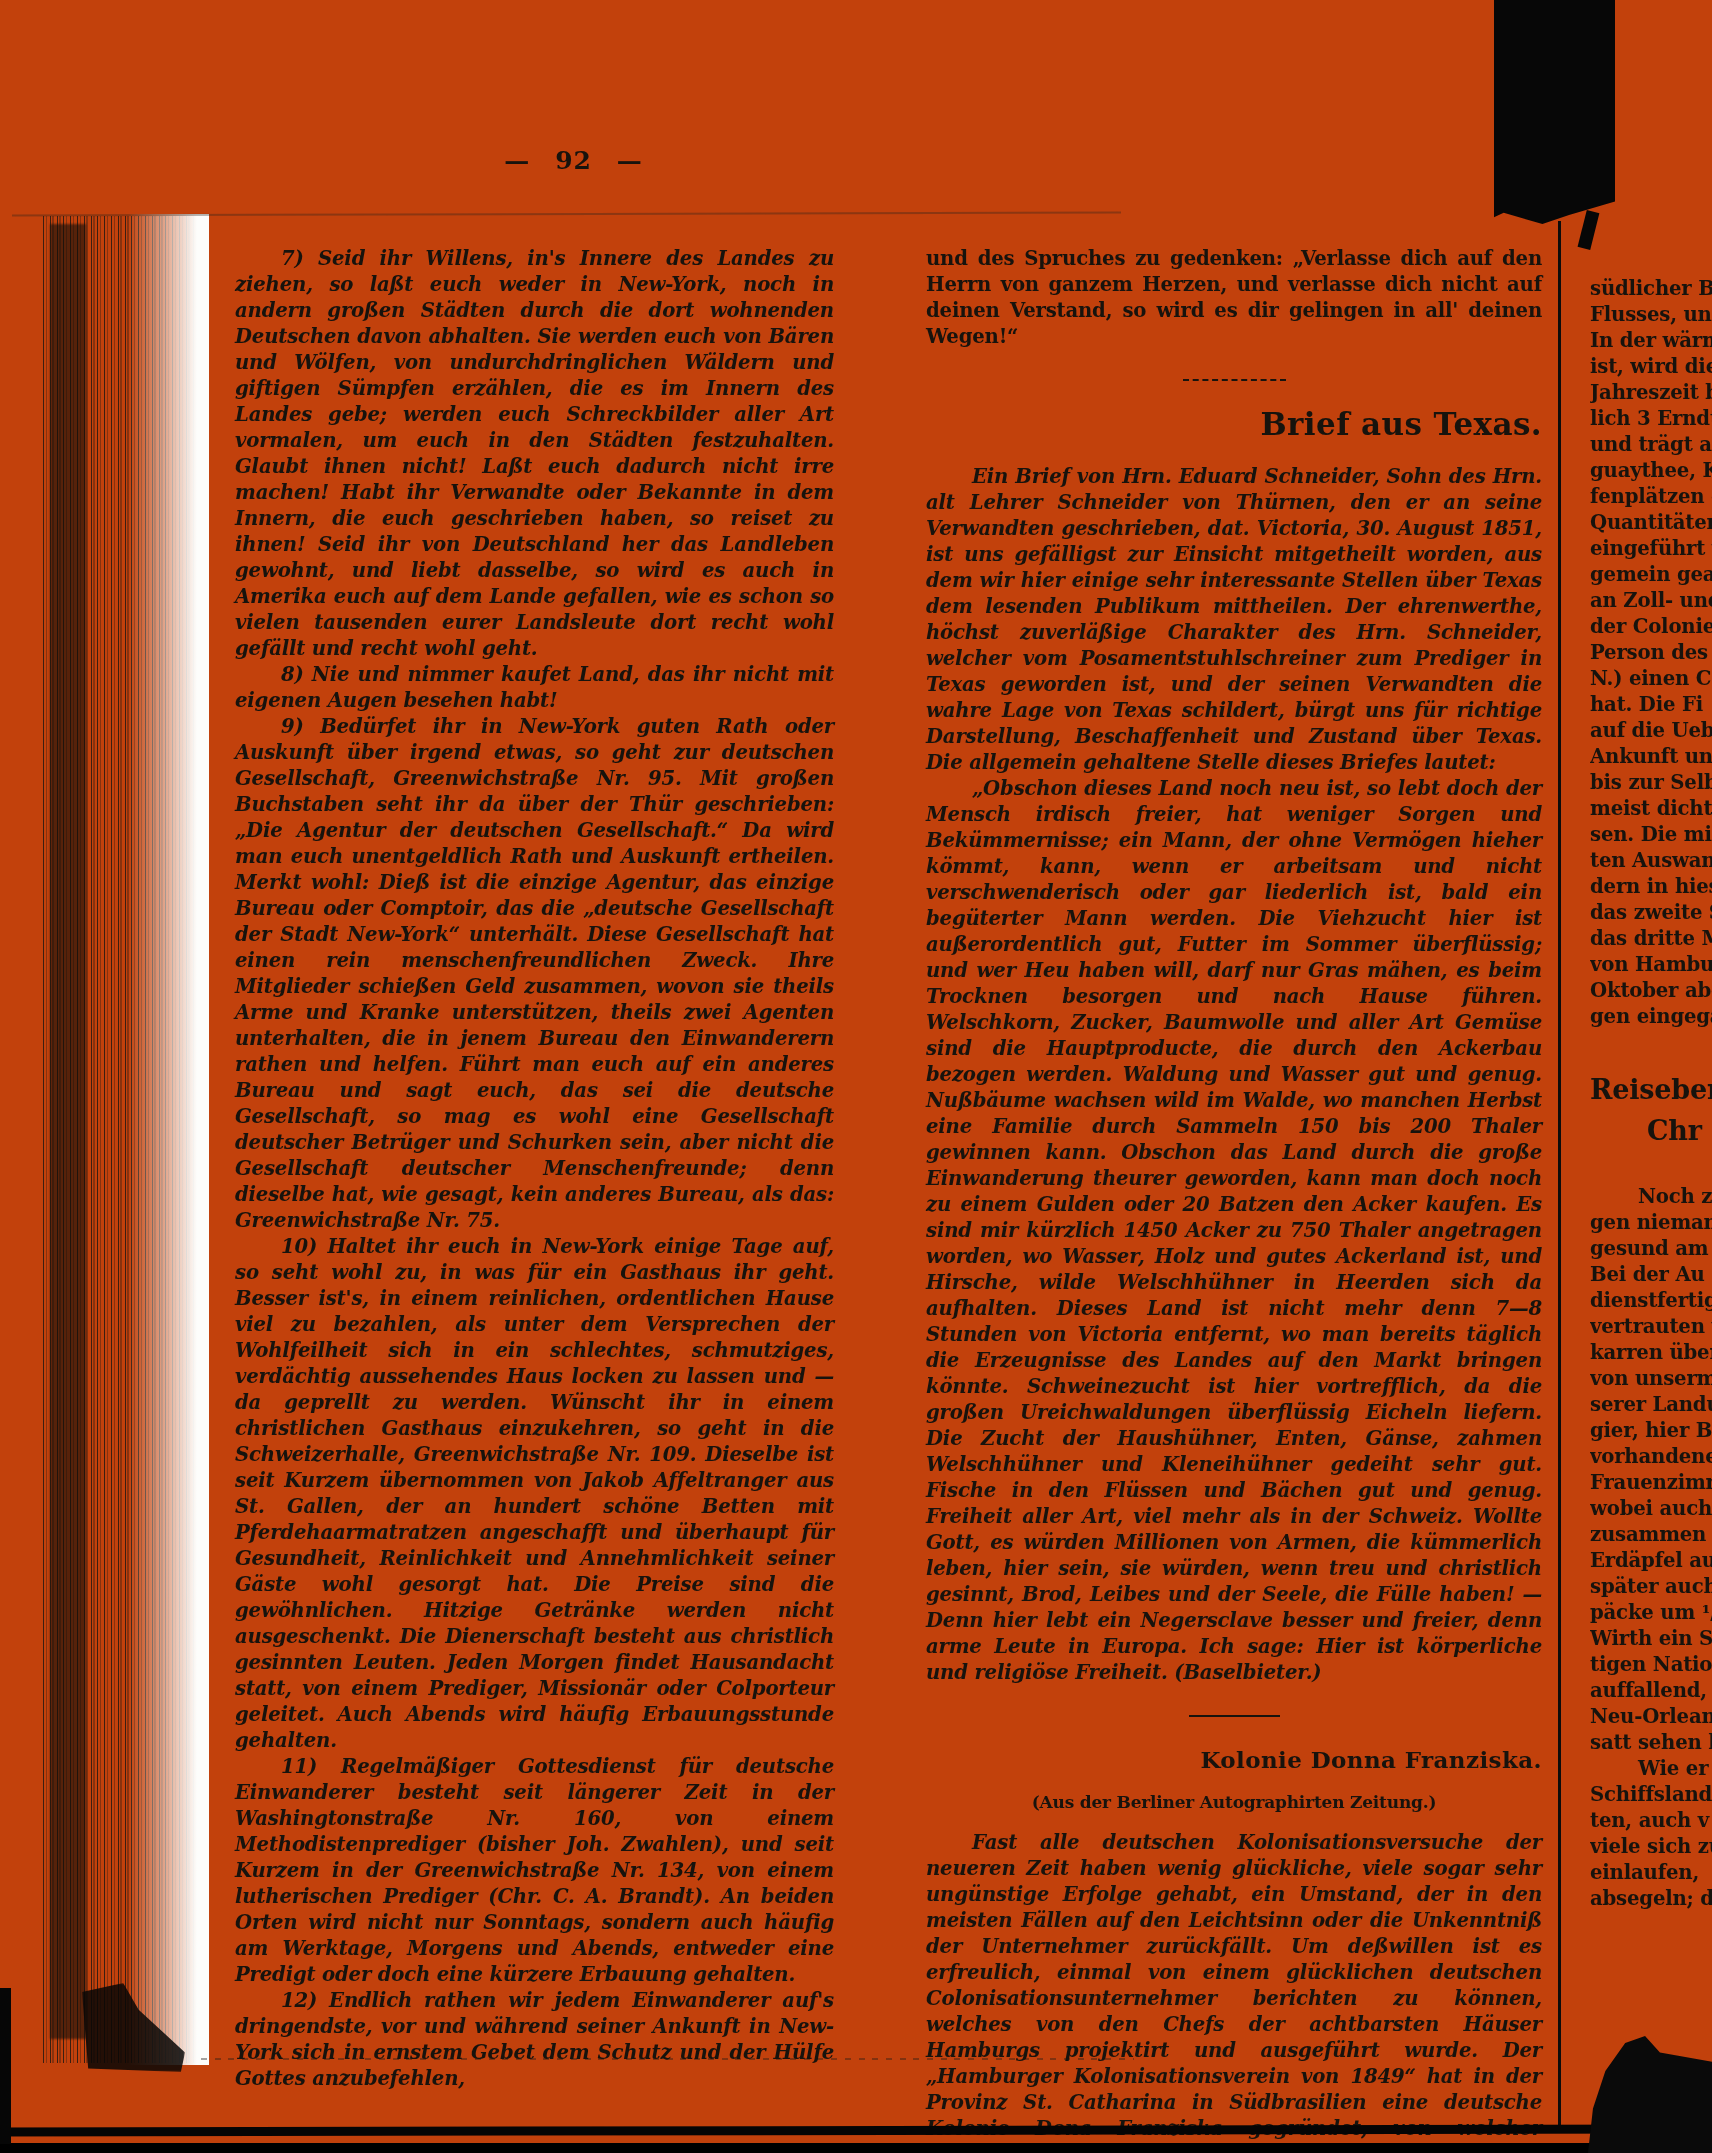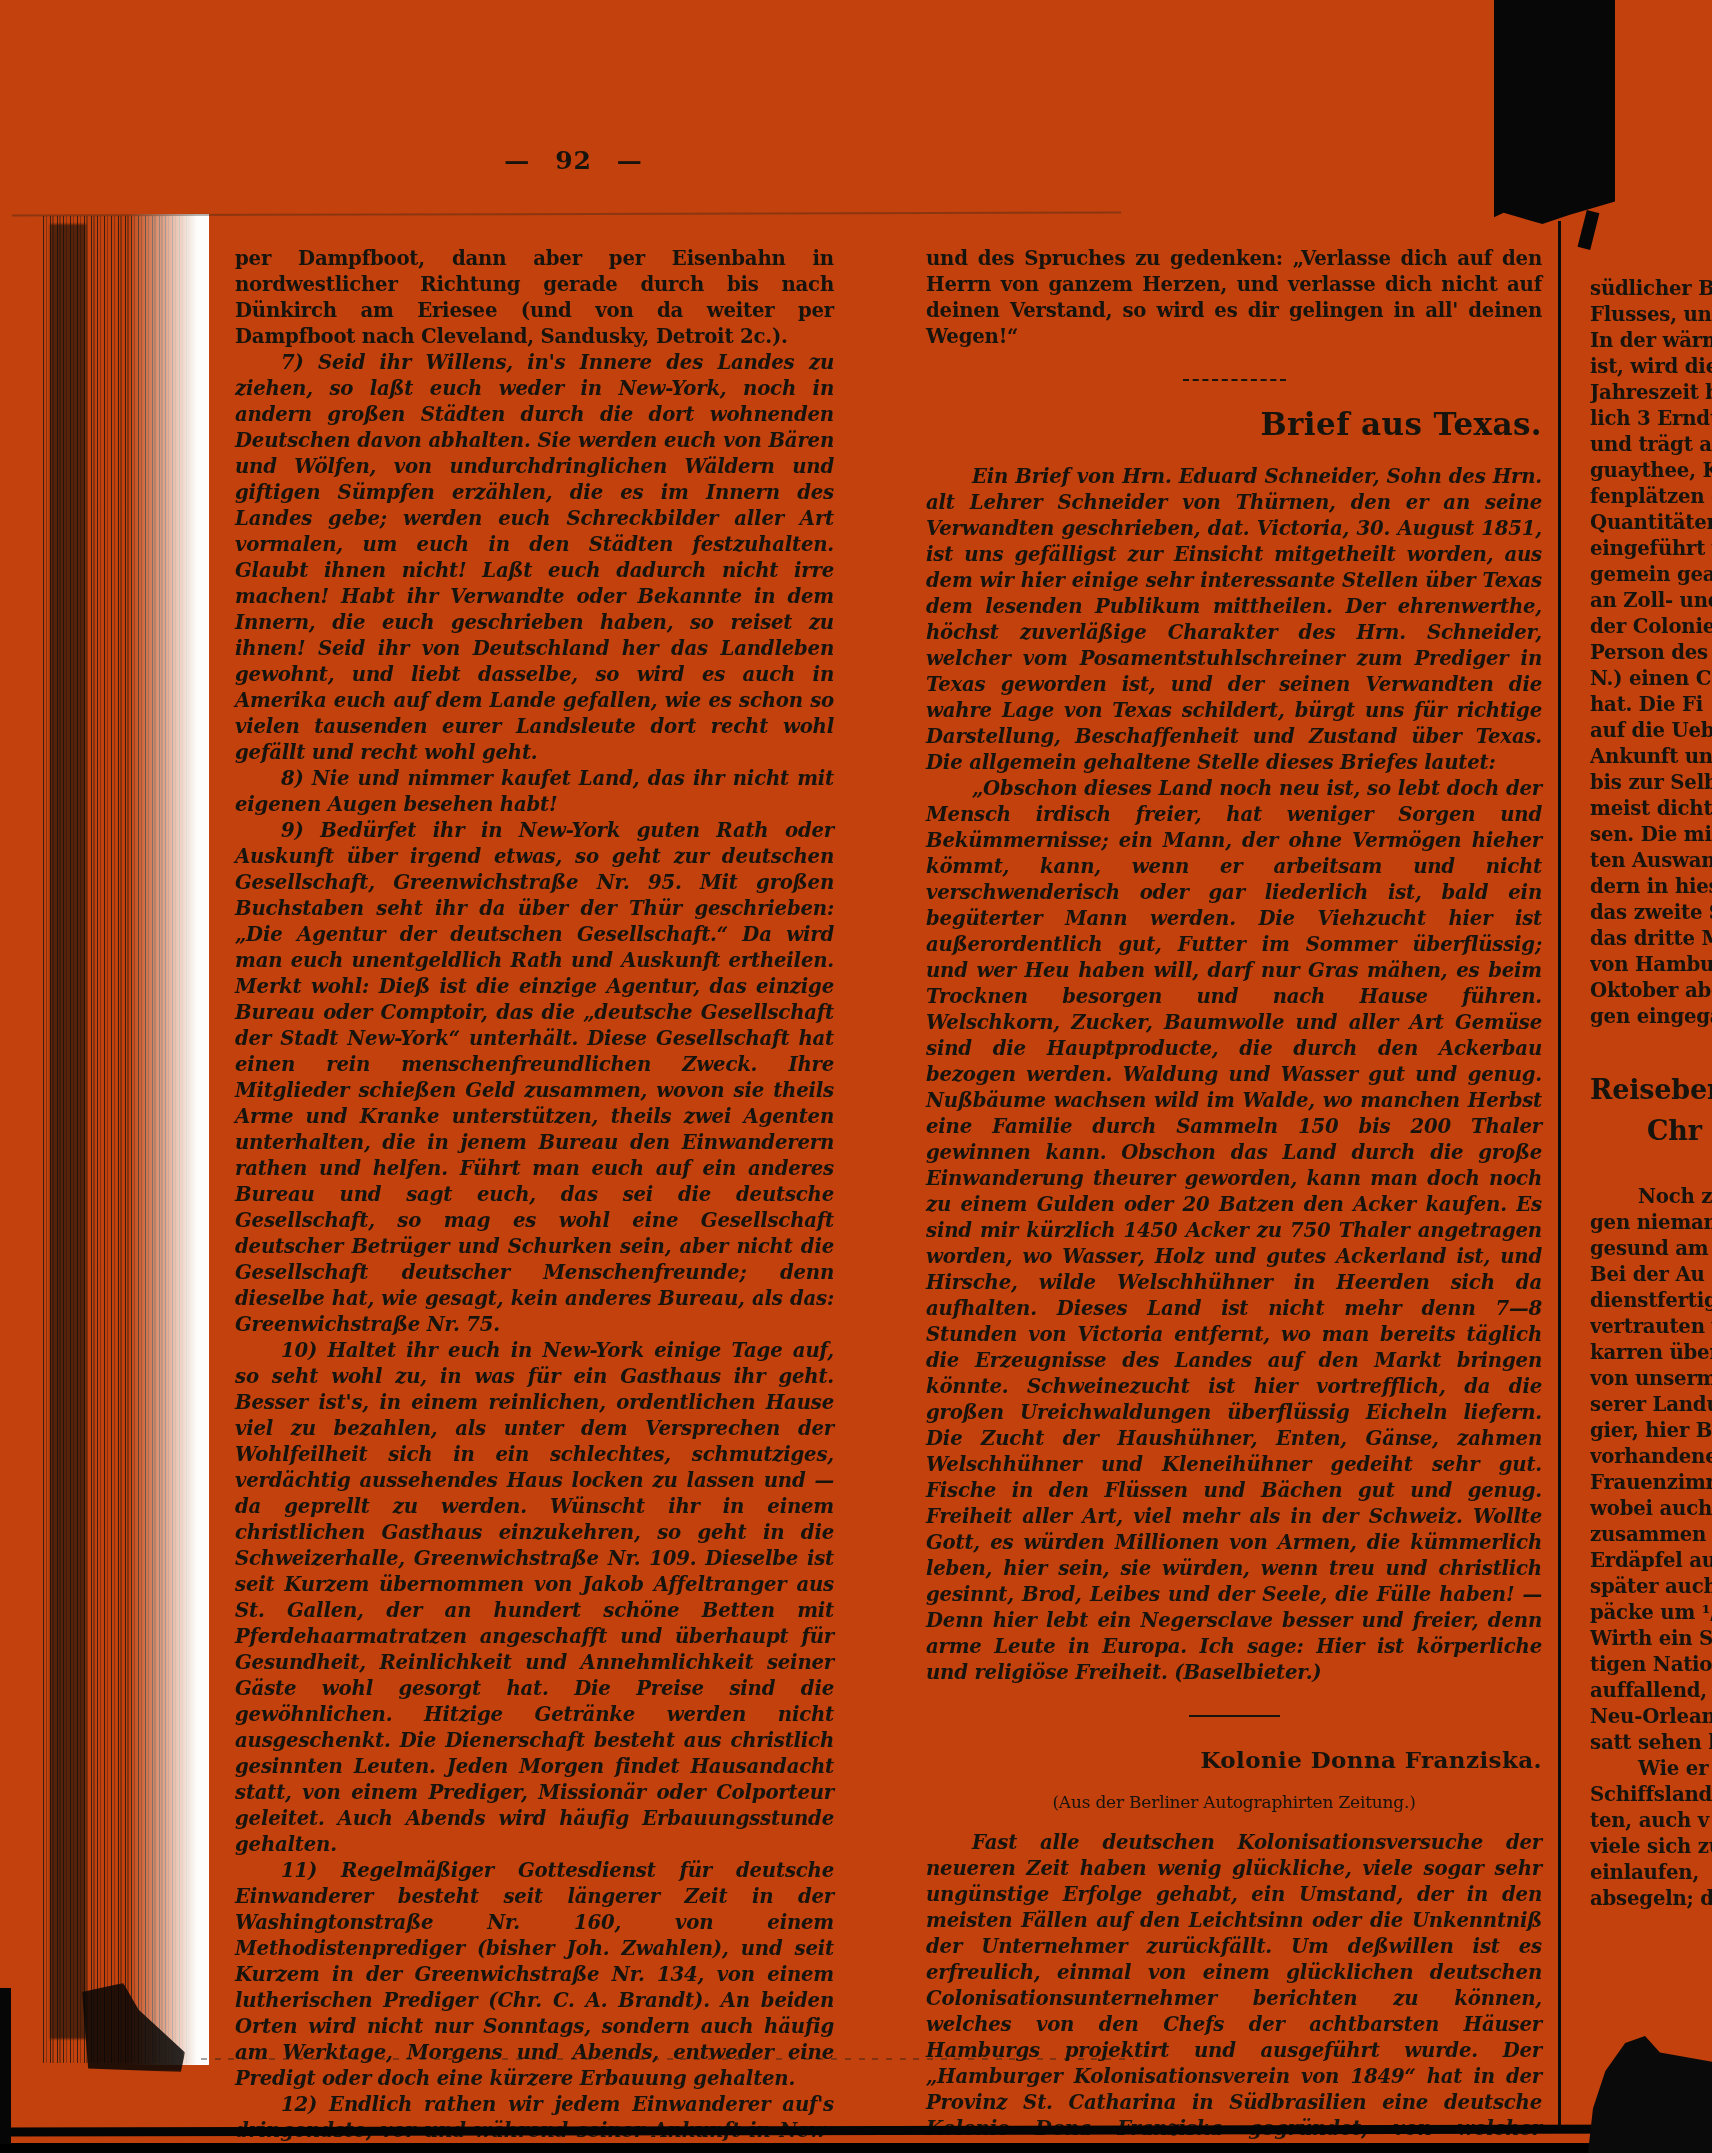--- a/index.html
+++ b/index.html
@@ -19,21 +19,21 @@
   .para{text-align:justify;margin:0;}
   .indent{text-indent:46px;font-style:italic;}
   .pageno{
     position:absolute;top:146px;left:462px;width:223px;text-align:center;
     font-size:25px;font-weight:700;word-spacing:15.4px;letter-spacing:0.9px;
   }
   .rule{width:91px;margin:29px auto 24px;border-top:2.6px solid #17130d;height:0;}
   .rule.dashed{border-top-style:dashed;width:103px;}
   .heading{font-size:31px;line-height:38px;text-align:right;margin:0 0 20.5px;font-weight:700;letter-spacing:0.4px;}
   .heading.h2b{font-size:23px;margin-bottom:12px;}
-  .subnote{font-size:17px;line-height:22px;text-align:center;margin:0 0 17px;font-weight:400;}
+  .subnote{font-size:17px;line-height:22px;text-align:center;margin:0 0 17px;font-weight:700;}
 
   
   .rfrag{white-space:nowrap;font-weight:700;}
   .rindent{text-indent:48px;}
   .rheading{font-size:27px;line-height:34px;font-weight:700;white-space:nowrap;margin-top:43px;}
   .rh2{margin-top:6.8px;padding-left:57px;}
   .rblock2{margin-top:36px;}
 
   
   .book-edge{
@@ -88,21 +88,20 @@
   <div class="book-edge"></div>
   <div class="edge-dark-strip"></div>
   <div class="book-edge-fade"></div>
   <div class="edge-blob-bottom"></div>
   <div class="page-top-edge-line"></div>
   <div class="page-bottom-edge-line"></div>
 
   <div class="pageno">— 92 —</div>
 
   <div class="col col-left">
-      <div class="para">per Dampfboot, dann aber per Eisenbahn in nordwestlicher Richtung gerade durch bis nach Dünkirch am Eriesee (und von da weiter per Dampfboot nach Cleveland, Sandusky, Detroit 2c.).</div>
       <div class="para indent">7) Seid ihr Willens, in's Innere des Landes zu ziehen, so laßt euch weder in New-York, noch in andern großen Städten durch die dort wohnenden Deutschen davon abhalten. Sie werden euch von Bären und Wölfen, von undurchdringlichen Wäldern und giftigen Sümpfen erzählen, die es im Innern des Landes gebe; werden euch Schreckbilder aller Art vormalen, um euch in den Städten festzuhalten. Glaubt ihnen nicht! Laßt euch dadurch nicht irre machen! Habt ihr Verwandte oder Bekannte in dem Innern, die euch geschrieben haben, so reiset zu ihnen! Seid ihr von Deutschland her das Landleben gewohnt, und liebt dasselbe, so wird es auch in Amerika euch auf dem Lande gefallen, wie es schon so vielen tausenden eurer Landsleute dort recht wohl gefällt und recht wohl geht.</div>
       <div class="para indent">8) Nie und nimmer kaufet Land, das ihr nicht mit eigenen Augen besehen habt!</div>
       <div class="para indent">9) Bedürfet ihr in New-York guten Rath oder Auskunft über irgend etwas, so geht zur deutschen Gesellschaft, Greenwichstraße Nr. 95. Mit großen Buchstaben seht ihr da über der Thür geschrieben: „Die Agentur der deutschen Gesellschaft.“ Da wird man euch unentgeldlich Rath und Auskunft ertheilen. Merkt wohl: Dieß ist die einzige Agentur, das einzige Bureau oder Comptoir, das die „deutsche Gesellschaft der Stadt New-York“ unterhält. Diese Gesellschaft hat einen rein menschenfreundlichen Zweck. Ihre Mitglieder schießen Geld zusammen, wovon sie theils Arme und Kranke unterstützen, theils zwei Agenten unterhalten, die in jenem Bureau den Einwanderern rathen und helfen. Führt man euch auf ein anderes Bureau und sagt euch, das sei die deutsche Gesellschaft, so mag es wohl eine Gesellschaft deutscher Betrüger und Schurken sein, aber nicht die Gesellschaft deutscher Menschenfreunde; denn dieselbe hat, wie gesagt, kein anderes Bureau, als das: Greenwichstraße Nr. 75.</div>
       <div class="para indent">10) Haltet ihr euch in New-York einige Tage auf, so seht wohl zu, in was für ein Gasthaus ihr geht. Besser ist's, in einem reinlichen, ordentlichen Hause viel zu bezahlen, als unter dem Versprechen der Wohlfeilheit sich in ein schlechtes, schmutziges, verdächtig aussehendes Haus locken zu lassen und — da geprellt zu werden. Wünscht ihr in einem christlichen Gasthaus einzukehren, so geht in die Schweizerhalle, Greenwichstraße Nr. 109. Dieselbe ist seit Kurzem übernommen von Jakob Affeltranger aus St. Gallen, der an hundert schöne Betten mit Pferdehaarmatratzen angeschafft und überhaupt für Gesundheit, Reinlichkeit und Annehmlichkeit seiner Gäste wohl gesorgt hat. Die Preise sind die gewöhnlichen. Hitzige Getränke werden nicht ausgeschenkt. Die Dienerschaft besteht aus christlich gesinnten Leuten. Jeden Morgen findet Hausandacht statt, von einem Prediger, Missionär oder Colporteur geleitet. Auch Abends wird häufig Erbauungsstunde gehalten.</div>
       <div class="para indent">11) Regelmäßiger Gottesdienst für deutsche Einwanderer besteht seit längerer Zeit in der Washingtonstraße Nr. 160, von einem Methodistenprediger (bisher Joh. Zwahlen), und seit Kurzem in der Greenwichstraße Nr. 134, von einem lutherischen Prediger (Chr. C. A. Brandt). An beiden Orten wird nicht nur Sonntags, sondern auch häufig am Werktage, Morgens und Abends, entweder eine Predigt oder doch eine kürzere Erbauung gehalten.</div>
       <div class="para indent">12) Endlich rathen wir jedem Einwanderer auf's dringendste, vor und während seiner Ankunft in New-York sich in ernstem Gebet dem Schutz und der Hülfe Gottes anzubefehlen,</div>
     </div>
 
   <div class="col col-mid">
     <div class="para">und des Spruches zu gedenken: „Verlasse dich auf den Herrn von ganzem Herzen, und verlasse dich nicht auf deinen Verstand, so wird es dir gelingen in all' deinen Wegen!“</div>

